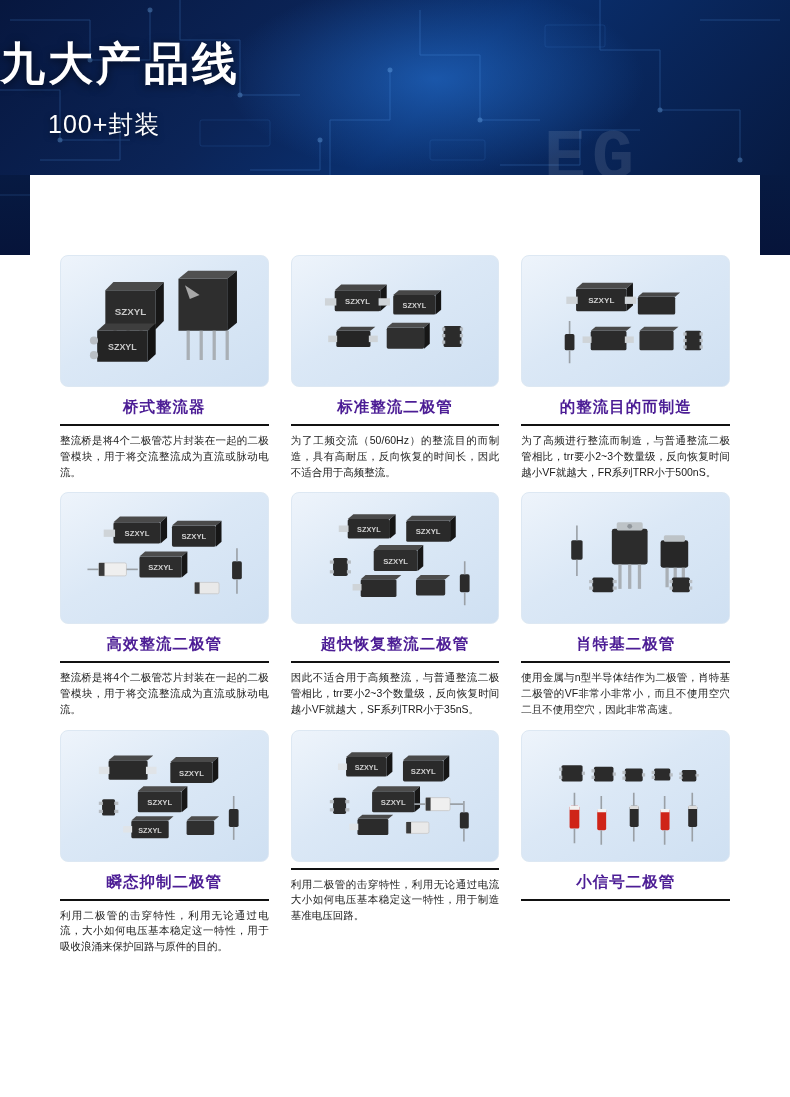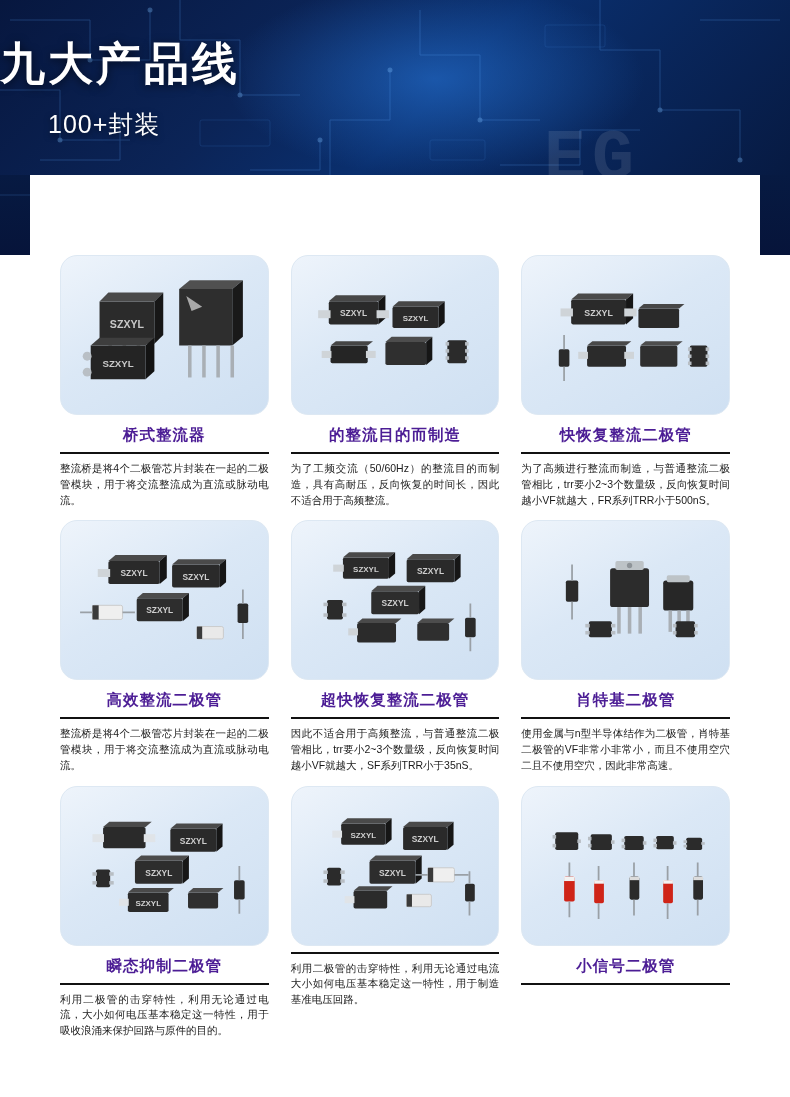--- a/index.html
+++ b/index.html
@@ -94,22 +94,22 @@
     padding: 0 60px;
     display: grid;
     grid-template-columns: repeat(3, 1fr);
     column-gap: 22px;
     row-gap: 12px;
   }
   .card { width: 100%; }
 
   .photo {
     width: 100%;
-    height: 160px;
-    border-radius: 17px;
+    height: 132px;
+    border-radius: 8px;
     background: linear-gradient(150deg, #eef4fb 0%, #dbe8f6 45%, #cfe0f2 100%);
     position: relative;
     overflow: hidden;
     border: 1px solid #dde8f3;
     padding-left: 12px;
   }
   .photo svg { display: block; width: 100%; height: 100%; }
 
   .card-title {
     text-align: center;
@@ -260,21 +260,21 @@
             <rect x="160" y="88" width="4" height="4"></rect>
             <rect x="160" y="96" width="4" height="4"></rect>
             <rect x="160" y="104" width="4" height="4"></rect>
             <rect x="182" y="88" width="4" height="4"></rect>
             <rect x="182" y="96" width="4" height="4"></rect>
             <rect x="182" y="104" width="4" height="4"></rect>
           </g>
         </g>
       </svg>
     </div>
-    <div class="card-title">的整流目的而制造</div>
+    <div class="card-title">标准整流二极管</div>
     <div class="card-rule"></div>
     <div class="card-desc">为了工频交流（50/60Hz）的整流目的而制造，具有高耐压，反向恢复的时间长，因此不适合用于高频整流。</div>
   </div>
 
   <div class="card">
     <div class="photo">
       <svg viewBox="0 0 220 160">
         <g>
           <rect x="42" y="40" width="62" height="28" rx="2" fill="#2a2a2a"></rect>
           <path d="M42 40 l8 -7 h62 l-8 7 z" fill="#4a4a4a"></path>
@@ -308,21 +308,21 @@
             <rect x="174" y="94" width="4" height="4"></rect>
             <rect x="174" y="102" width="4" height="4"></rect>
             <rect x="174" y="110" width="4" height="4"></rect>
             <rect x="194" y="94" width="4" height="4"></rect>
             <rect x="194" y="102" width="4" height="4"></rect>
             <rect x="194" y="110" width="4" height="4"></rect>
           </g>
         </g>
       </svg>
     </div>
-    <div class="card-title">快恢复整流二极管</div>
+    <div class="card-title">的整流目的而制造</div>
     <div class="card-rule"></div>
     <div class="card-desc">为了高频进行整流而制造，与普通整流二极管相比，trr要小2~3个数量级，反向恢复时间越小VF就越大，FR系列TRR小于500nS。</div>
   </div>
 
   <div class="card">
     <div class="photo">
       <svg viewBox="0 0 220 160">
         <g>
           <rect x="40" y="36" width="58" height="26" rx="2" fill="#2a2a2a"></rect>
           <path d="M40 36 l8 -7 h58 l-8 7 z" fill="#4a4a4a"></path>

